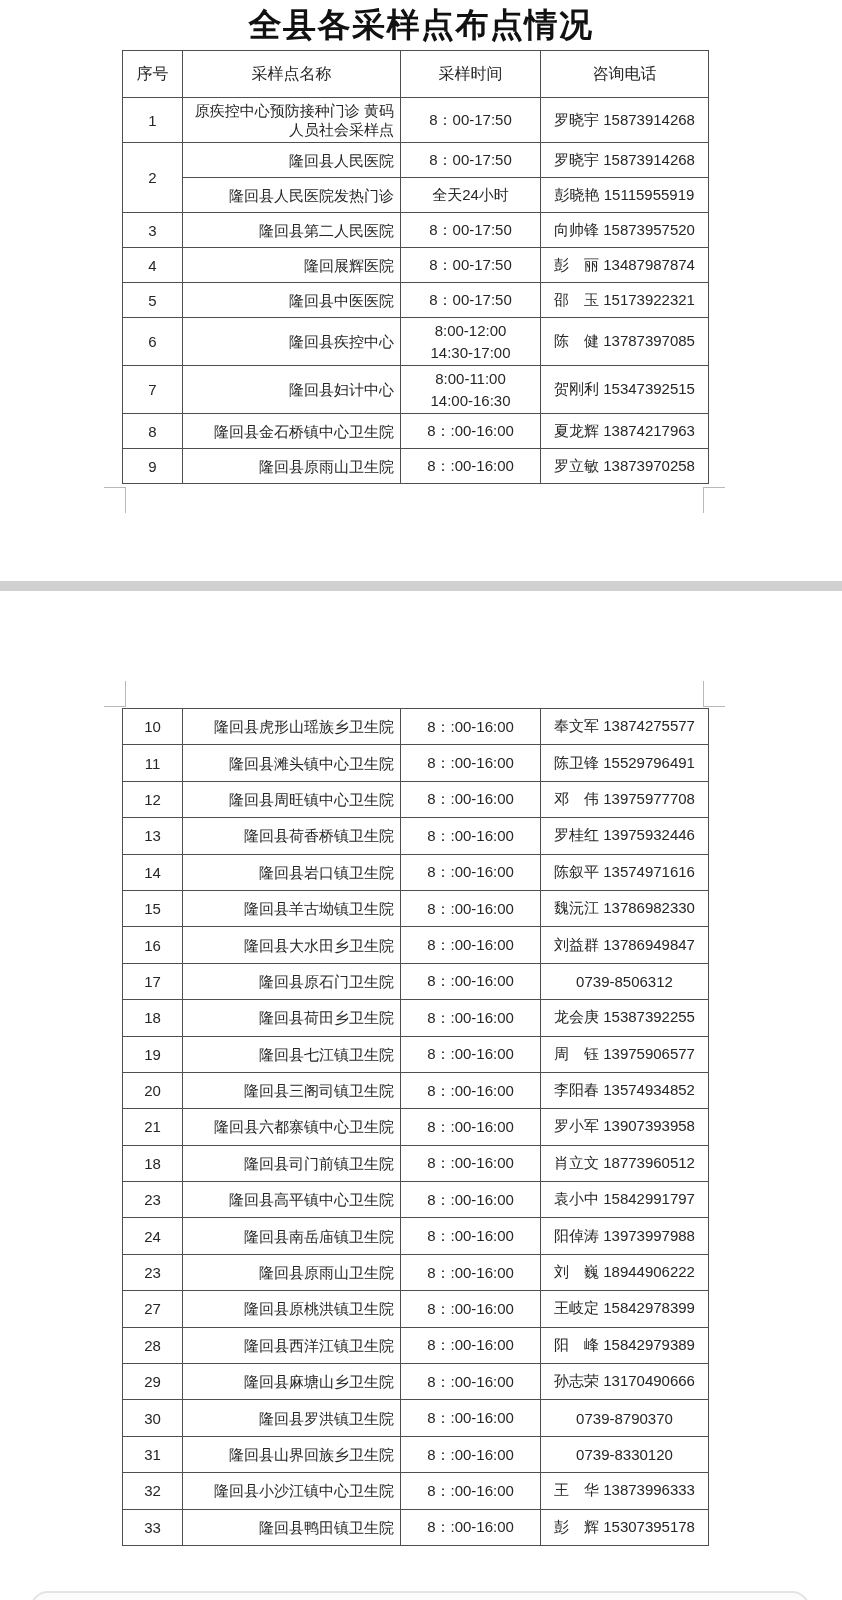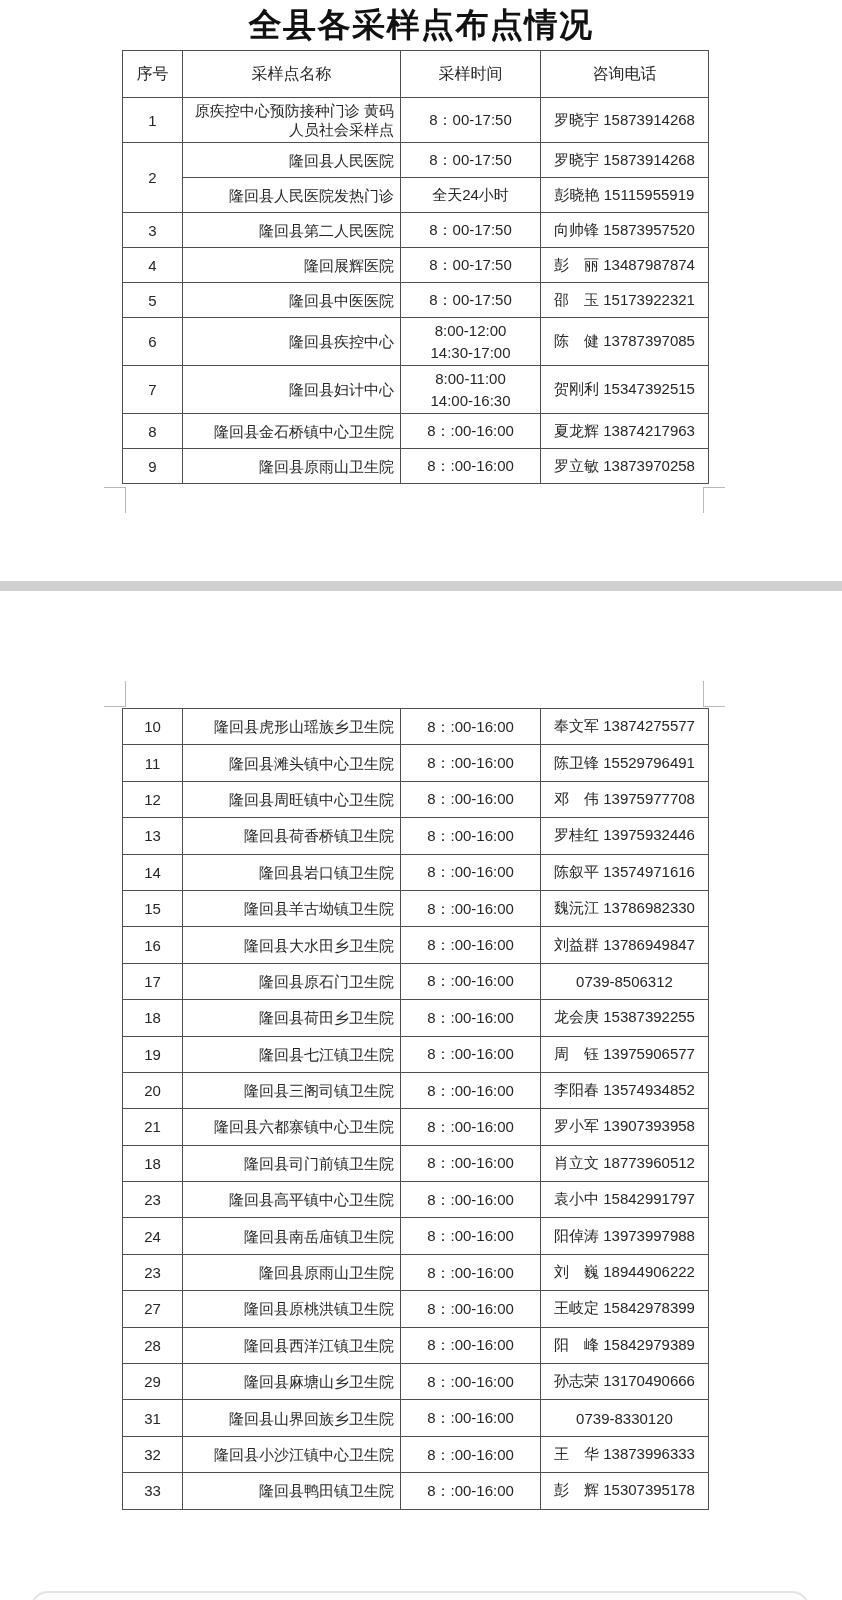--- a/index.html
+++ b/index.html
@@ -240,20 +240,26 @@
           <td class="c-time">8：:00-16:00</td>
           <td class="c-phone">阳　峰 15842979389</td>
         </tr>
         <tr class="h36">
           <td rowspan="1" class="c-no">29</td>
           <td class="c-name">隆回县麻塘山乡卫生院</td>
           <td class="c-time">8：:00-16:00</td>
           <td class="c-phone">孙志荣 13170490666</td>
         </tr>
         <tr class="h36">
+          <td rowspan="1" class="c-no">30</td>
+          <td class="c-name">隆回县罗洪镇卫生院</td>
+          <td class="c-time">8：:00-16:00</td>
+          <td class="c-phone">0739-8790370</td>
+        </tr>
+        <tr class="h36">
           <td rowspan="1" class="c-no">31</td>
           <td class="c-name">隆回县山界回族乡卫生院</td>
           <td class="c-time">8：:00-16:00</td>
           <td class="c-phone">0739-8330120</td>
         </tr>
         <tr class="h36">
           <td rowspan="1" class="c-no">32</td>
           <td class="c-name">隆回县小沙江镇中心卫生院</td>
           <td class="c-time">8：:00-16:00</td>
           <td class="c-phone">王　华 13873996333</td>

